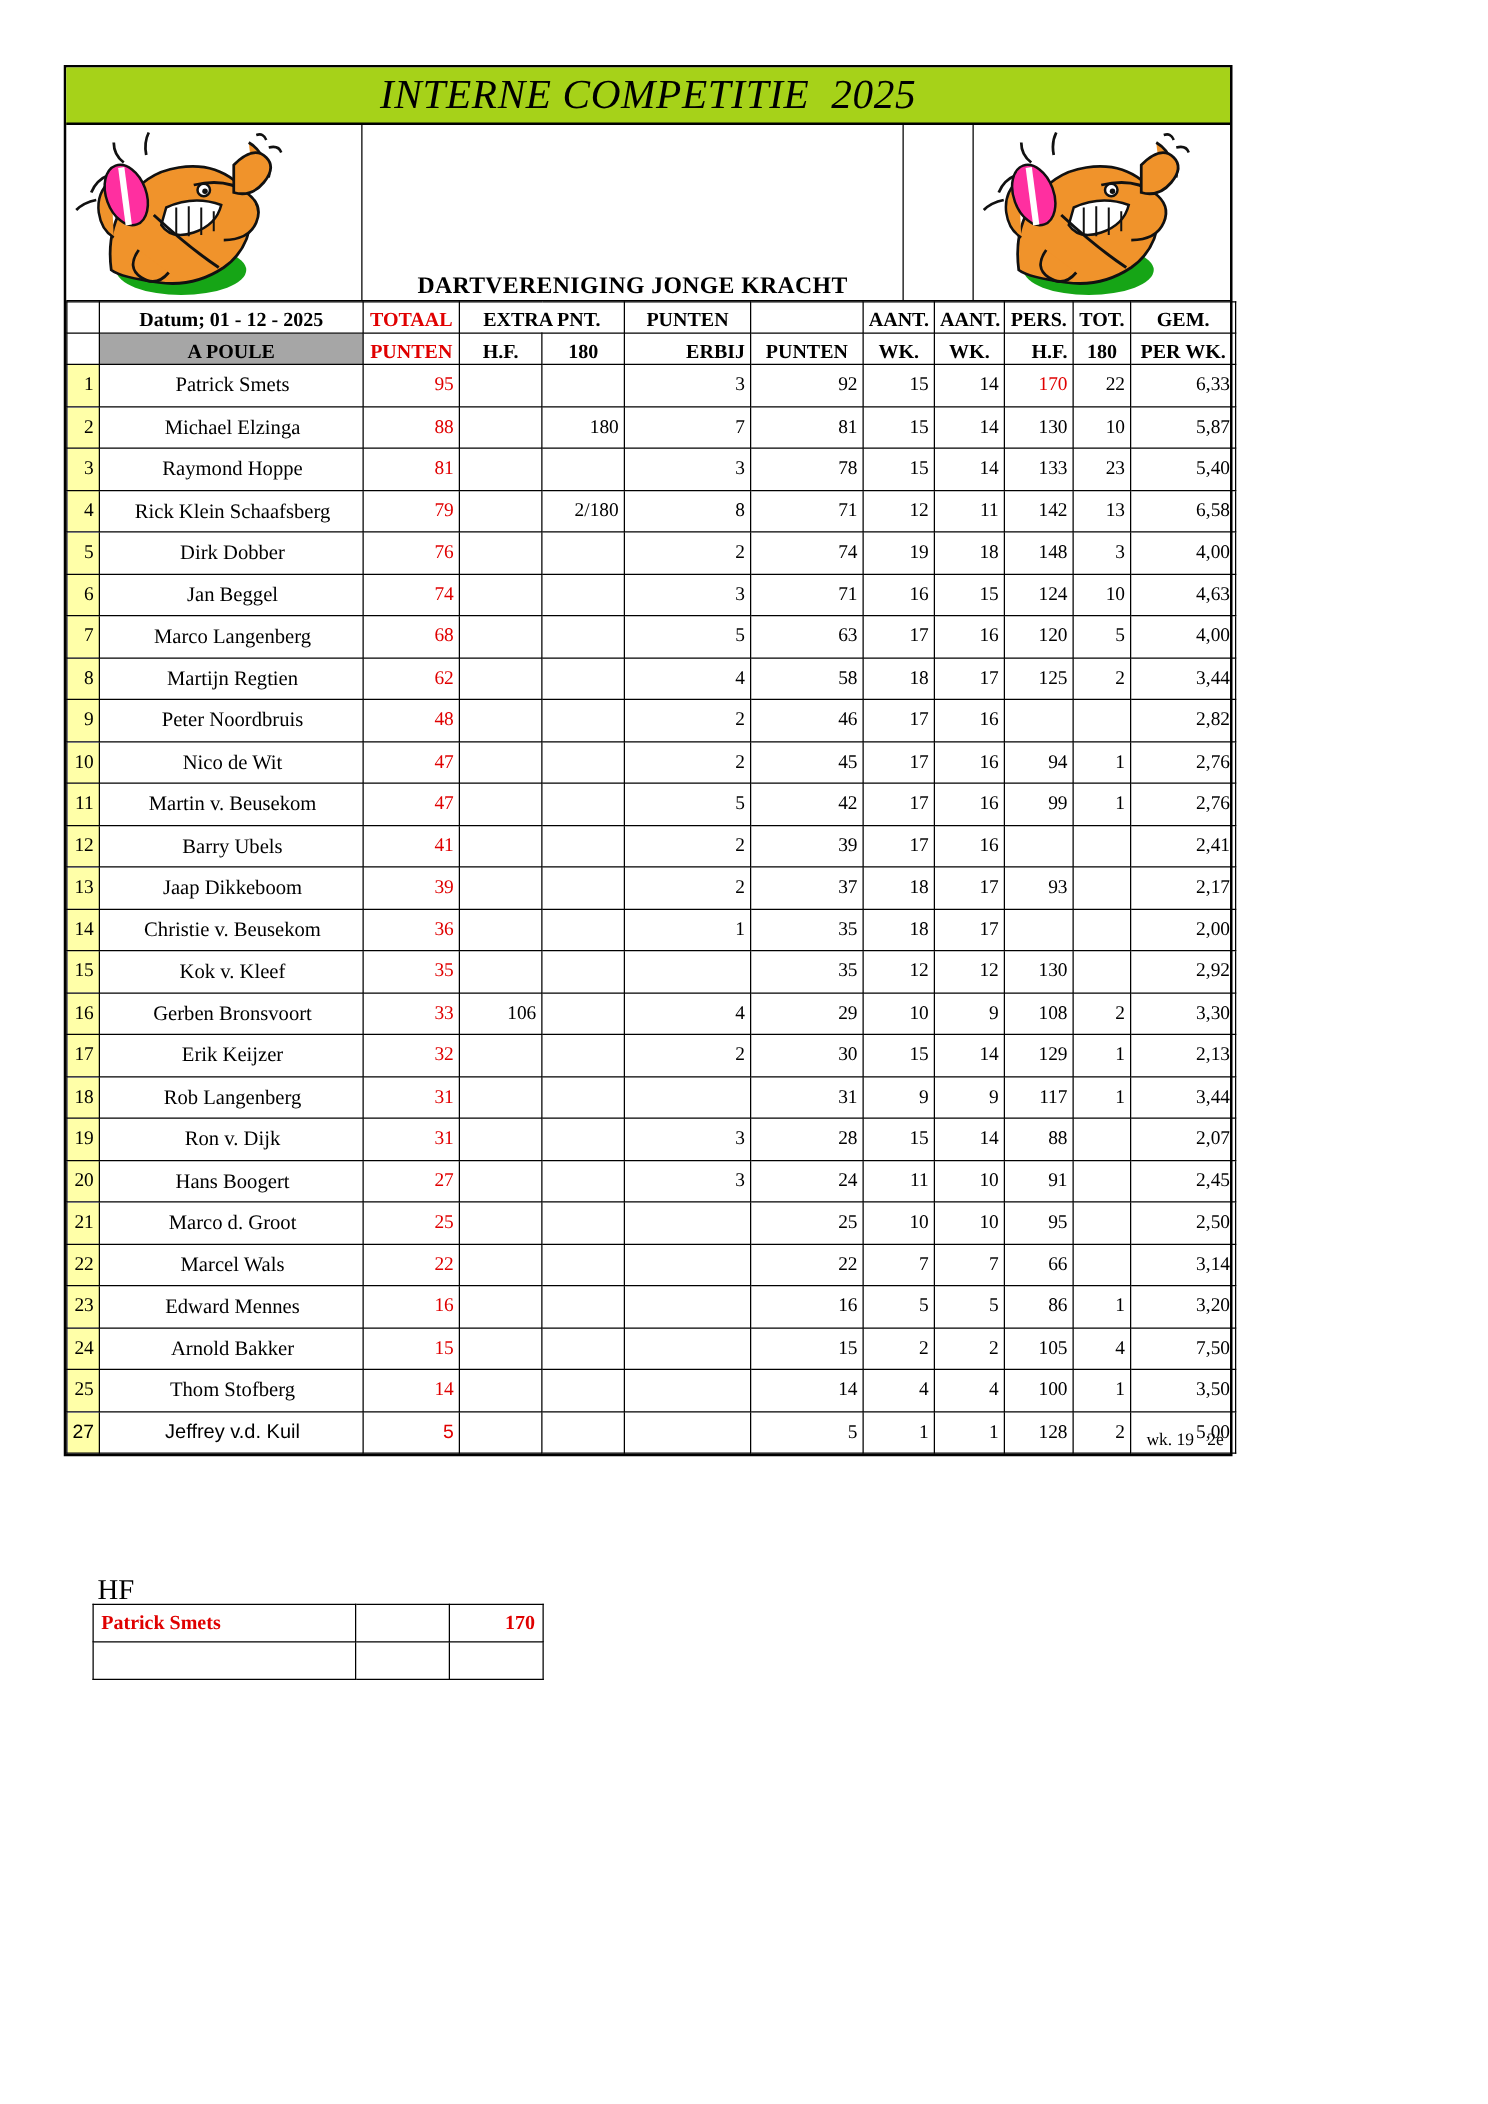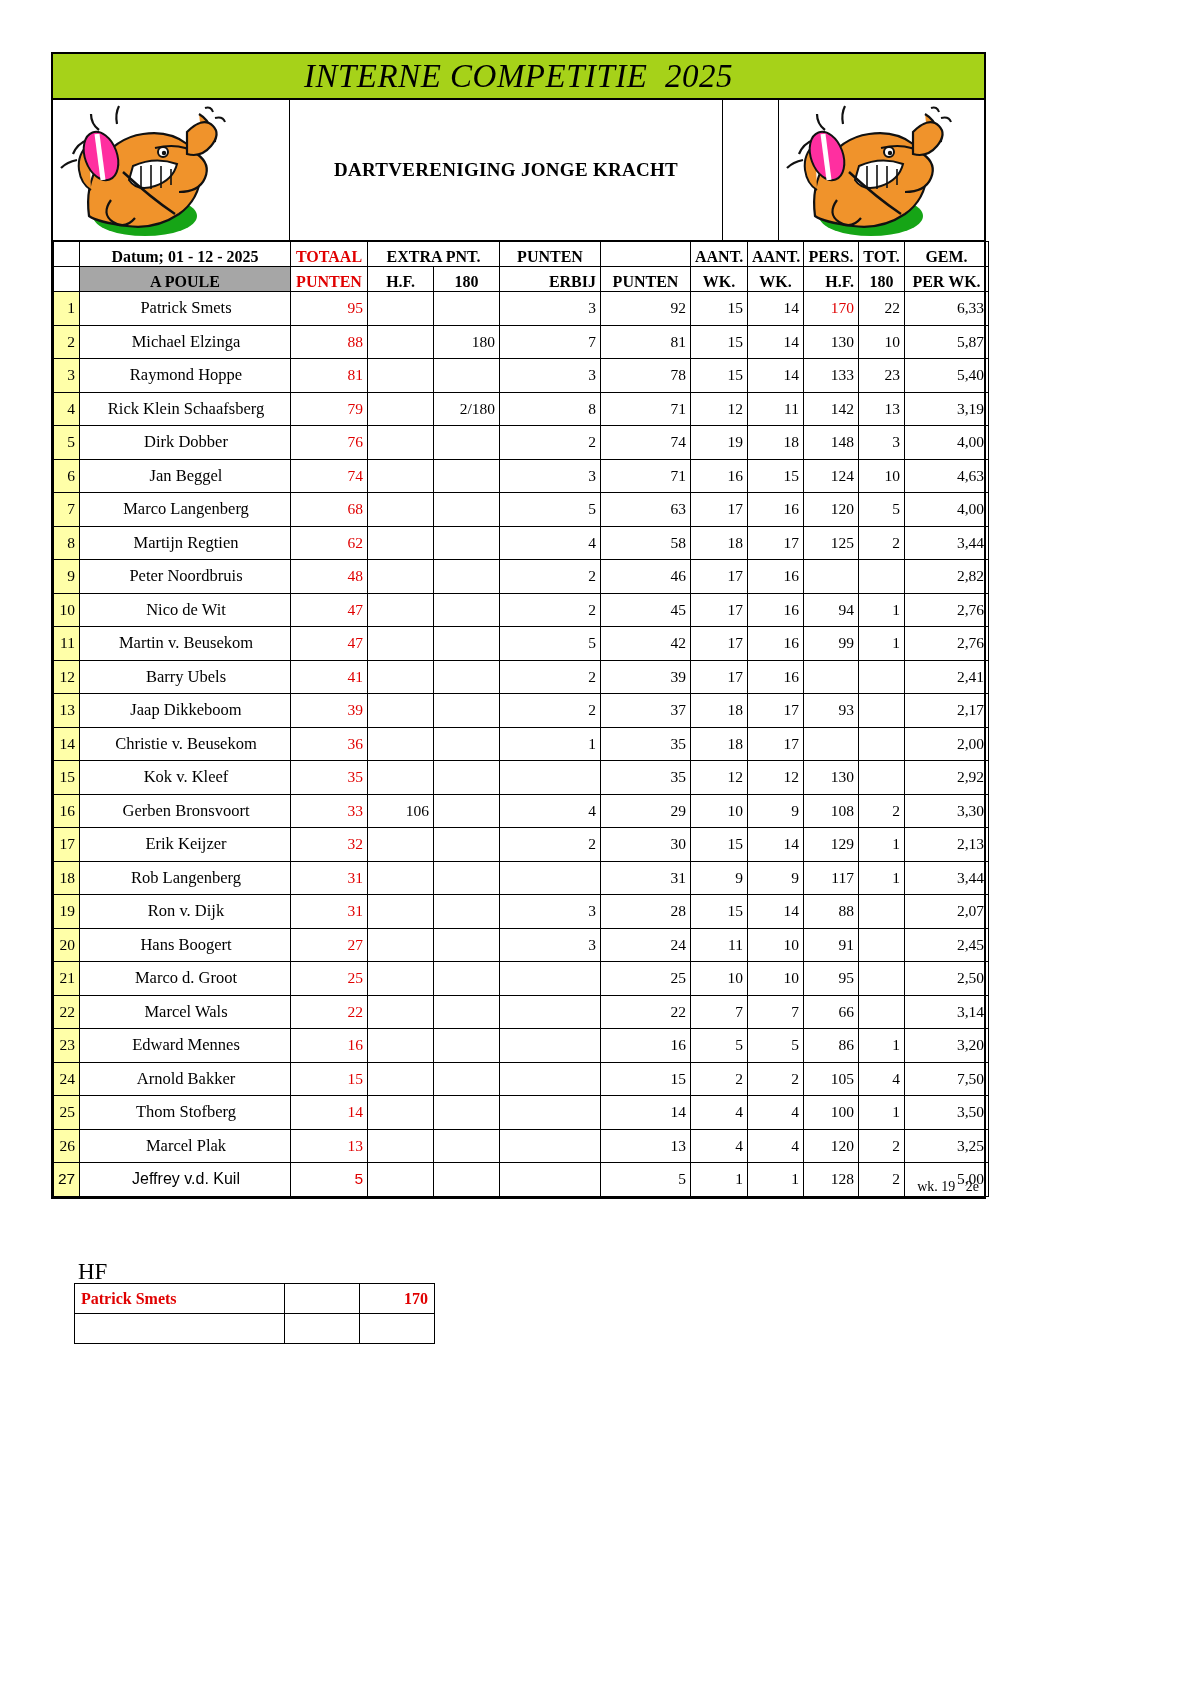--- a/index.html
+++ b/index.html
@@ -31,21 +31,21 @@
     letter-spacing:0.5px;
     white-space:pre;
   }
 
   
   .banner{
     display:flex;
     height:140px;
     border-bottom:1px solid #000;
   }
-  .banner .cellbox{border-right:1px solid #000;box-sizing:border-box;position:relative;}
+  .banner .cellbox{border-right:1px solid #000;box-sizing:border-box;position:relative;align-items:flex-end;}
   .logo-cell{width:237px;}
   .club-cell{width:434px;display:flex;align-items:center;justify-content:center;}
   .club-cell .club-name{font-weight:bold;font-size:19px;letter-spacing:0.3px;}
   .blank-cell{width:56px;}
   .logo-cell2{width:205px;border-right:none !important;}
 
   .wk-label{
     position:absolute;right:5px;bottom:2px;
     font-weight:normal;font-size:14px;white-space:pre;margin-left:35px;
   }
@@ -274,21 +274,21 @@
             <td class="l name">Rick Klein Schaafsberg</td>
             <td class="r bold red tot">79</td>
             <td class="r"></td>
             <td class="r">2/180</td>
             <td class="r">8</td>
             <td class="r">71</td>
             <td class="r">12</td>
             <td class="r">11</td>
             <td class="r">142</td>
             <td class="r">13</td>
-            <td class="r">3,19</td>
+            <td class="r">6,58</td>
           </tr>
           <tr class="data">
             <td class="yellow rank-b">5</td>
             <td class="l name">Dirk Dobber</td>
             <td class="r bold red tot">76</td>
             <td class="r"></td>
             <td class="r"></td>
             <td class="r">2</td>
             <td class="r">74</td>
             <td class="r">19</td>
@@ -569,34 +569,20 @@
             <td class="r bold red tot">14</td>
             <td class="r"></td>
             <td class="r"></td>
             <td class="r"></td>
             <td class="r">14</td>
             <td class="r">4</td>
             <td class="r">4</td>
             <td class="r">100</td>
             <td class="r">1</td>
             <td class="r">3,50</td>
-          </tr>
-          <tr class="data">
-            <td class="yellow rank-b">26</td>
-            <td class="l name">Marcel Plak</td>
-            <td class="r bold red tot">13</td>
-            <td class="r"></td>
-            <td class="r"></td>
-            <td class="r"></td>
-            <td class="r">13</td>
-            <td class="r">4</td>
-            <td class="r">4</td>
-            <td class="r">120</td>
-            <td class="r">2</td>
-            <td class="r">3,25</td>
           </tr>
           <tr class="data last">
             <td class="yellow rank-b">27</td>
             <td class="l name">Jeffrey v.d. Kuil</td>
             <td class="r bold red tot">5</td>
             <td class="r"></td>
             <td class="r"></td>
             <td class="r"></td>
             <td class="r">5</td>
             <td class="r">1</td>

